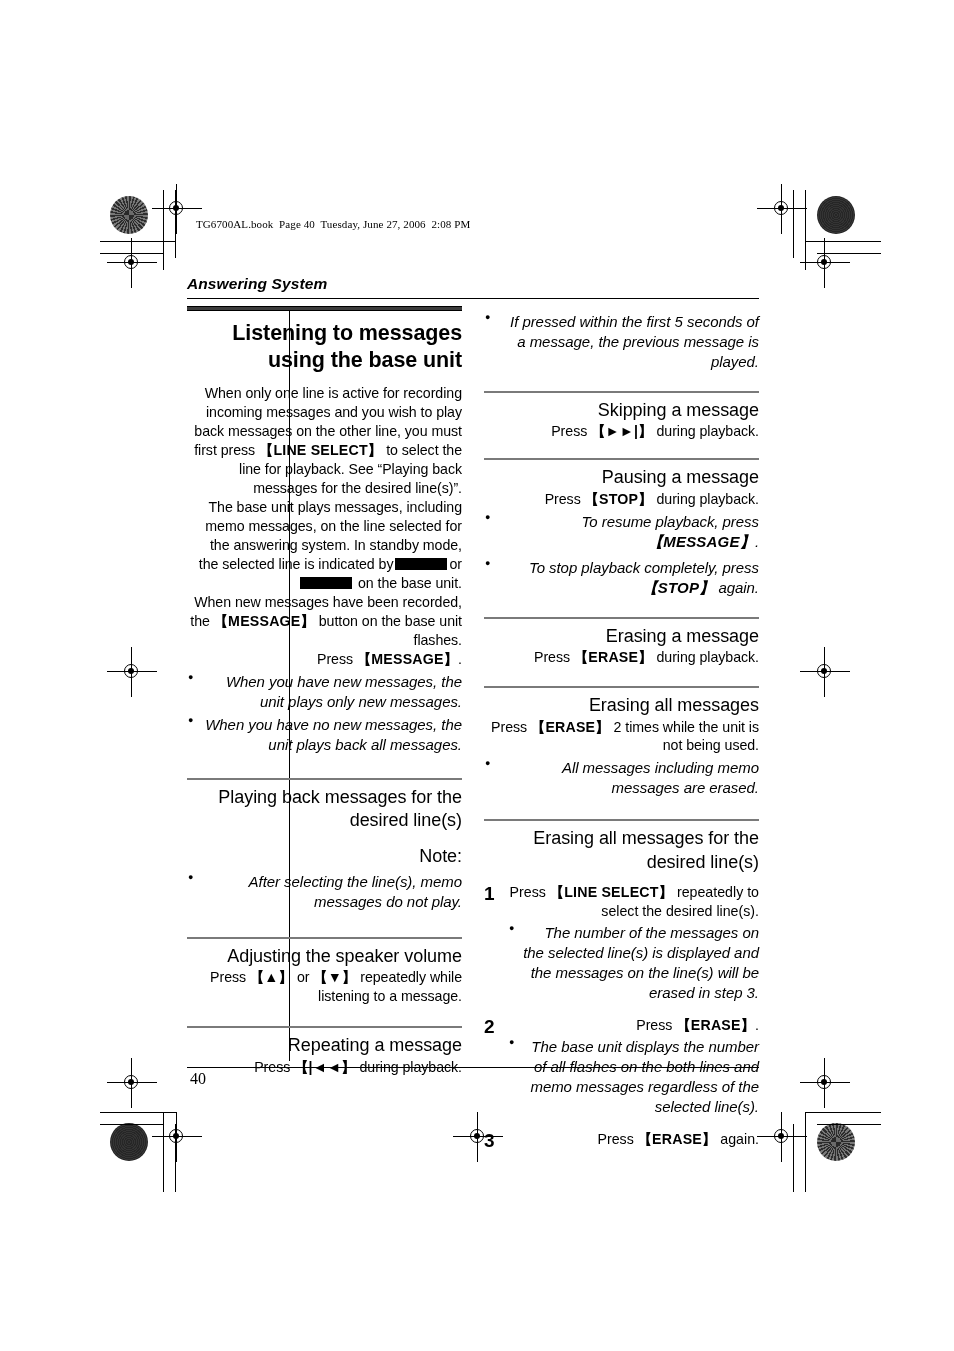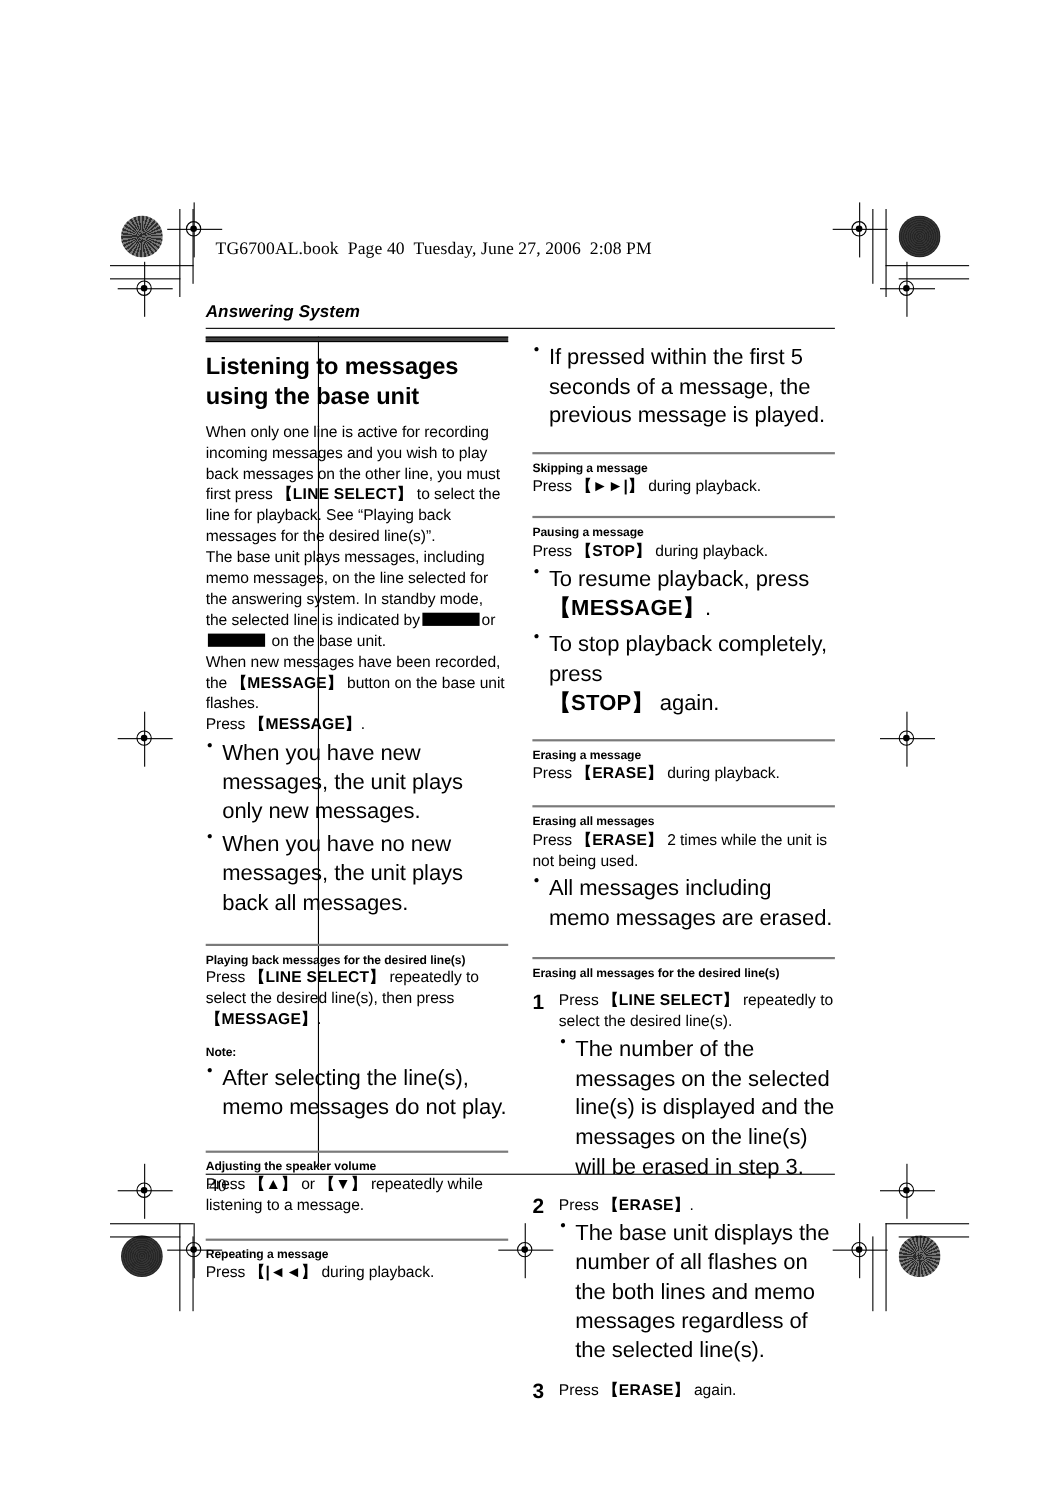--- a/index.html
+++ b/index.html
@@ -70,21 +70,21 @@
     background: #6a6a6a;
     background-image:
       repeating-radial-gradient(circle at 50% 50%, #5c5c5c 0 1px, #7d7d7d 1px 2px);
   }
 
   .filebar {
     position: absolute;
     left: 196px;
     top: 218px;
     font-family: "Liberation Serif", serif;
-    font-size: 16px;
+    font-size: 11px;
     letter-spacing: 0.1px;
     white-space: pre;
     color: #000;
   }
 
   .sec-head {
     position: absolute;
     left: 187px;
     top: 275px;
     width: 572px;
@@ -101,20 +101,21 @@
     height: 1px;
     background: #000;
   }
 
   .columns {
     position: absolute;
     left: 187px;
     top: 306px;
     width: 572px;
     height: 760px;
+    text-align: right;
   }
   .col {
     position: absolute;
     top: 0;
     width: 275px;
   }
   .col-left  { left: 0; }
   .col-right { left: 297px; }
 
   .col-divider {
@@ -161,45 +162,46 @@
   }
 
   p.body {
     font-size: 14.2px;
     line-height: 1.335;
     margin: 0;
     letter-spacing: -0.05px;
   }
 
   .subhead {
-    font-size: 11px;
-    font-weight: bold;
+    font-size: 18px;
+    font-weight: normal;
     line-height: 1.3;
     margin: 0;
     letter-spacing: -0.05px;
   }
   .hr-grey {
     width: 100%;
     height: 2px;
     background: #7a7a7a;
     margin: 10px 0 6px 0;
   }
 
   ul.bullets {
     list-style: none;
     margin: 3px 0 0 0;
     padding: 0;
   }
   ul.bullets li {
     position: relative;
-    font-size: 20px;
+    font-size: 15px;
     line-height: 1.335;
     padding-left: 15px;
     margin-bottom: 3px;
     letter-spacing: -0.05px;
+    font-style: italic;
   }
   ul.bullets li::before {
     content: "\25CF";
     position: absolute;
     left: 1px;
     top: -1px;
     font-size: 9px;
   }
   ul.bullets li:last-child { margin-bottom: 0; }
 
@@ -374,26 +376,20 @@
       <b class="key">【MESSAGE】</b><span>.</span>
     </p>
 
     <ul class="bullets">
       <li>When you have new messages, the unit plays only new messages.</li>
       <li>When you have no new messages, the unit plays back all messages.</li>
     </ul>
 
     <div class="hr-grey" style="margin-top:23px;"></div>
     <h2 class="subhead">Playing back messages for the desired line(s)</h2>
-    <p class="body">
-      <span>Press</span>
-      <b class="key">【LINE SELECT】</b>
-      <span>repeatedly to select the desired line(s), then press</span>
-      <b class="key">【MESSAGE】</b><span>.</span>
-    </p>
 
     <div class="spacer-md"></div>
     <h2 class="subhead">Note:</h2>
     <ul class="bullets">
       <li>After selecting the line(s), memo messages do not play.</li>
     </ul>
 
     <div class="hr-grey" style="margin-top:25px;"></div>
     <h2 class="subhead">Adjusting the speaker volume</h2>
     <p class="body">

